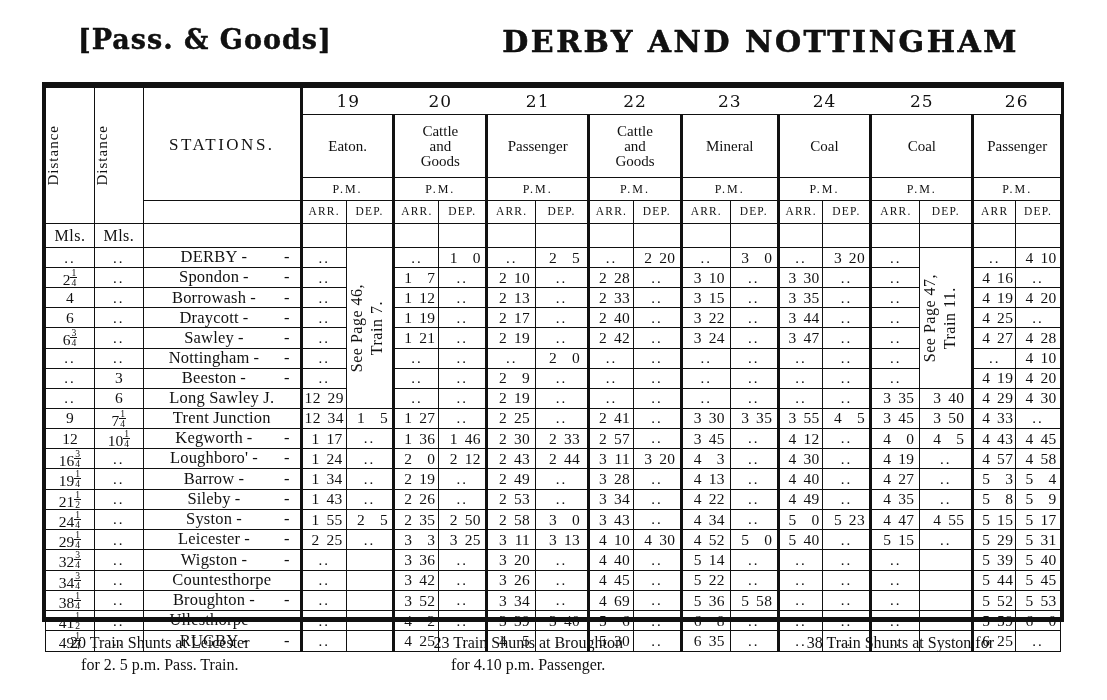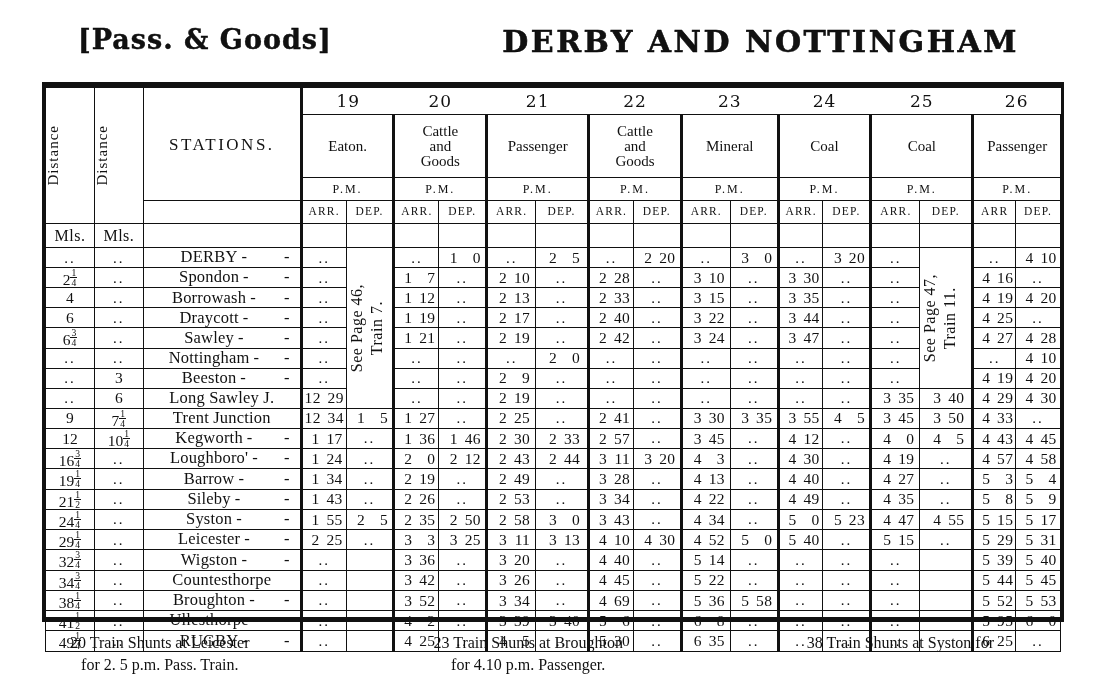--- a/index.html
+++ b/index.html
@@ -610,21 +610,21 @@
             <td class="time grp-left"><span class="h">3</span><span class="m">39</span></td>
             <td class="time"><span class="h">3</span><span class="m">40</span></td>
             <td class="time grp-left"><span class="h">5</span><span class="m">6</span></td>
             <td class="time"><span class="dots">..</span></td>
             <td class="time grp-left"><span class="h">6</span><span class="m">8</span></td>
             <td class="time"><span class="dots">..</span></td>
             <td class="time grp-left"><span class="dots">..</span></td>
             <td class="time"><span class="dots">..</span></td>
             <td class="time grp-left"><span class="dots">..</span></td>
             <td class="time"></td>
-            <td class="time grp-left"><span class="h">5</span><span class="m">95</span></td>
+            <td class="time grp-left"><span class="h">5</span><span class="m">59</span></td>
             <td class="time"><span class="h">6</span><span class="m">0</span></td>
           </tr>
           <tr>
             <td class="dist" style="height:19px">49<span class="frac"><span class="n">1</span><span class="d">4</span></span></td>
             <td class="dist"><span class="dots">..</span></td>
             <td class="stn grp-right">RUGBY<span class="dash1">-</span><span class="dash2">-</span></td>
             <td class="time"><span class="dots">..</span></td>
             <td class="time"></td>
             <td class="time grp-left"><span class="h">4</span><span class="m">25</span></td>
             <td class="time"><span class="dots">..</span></td>

